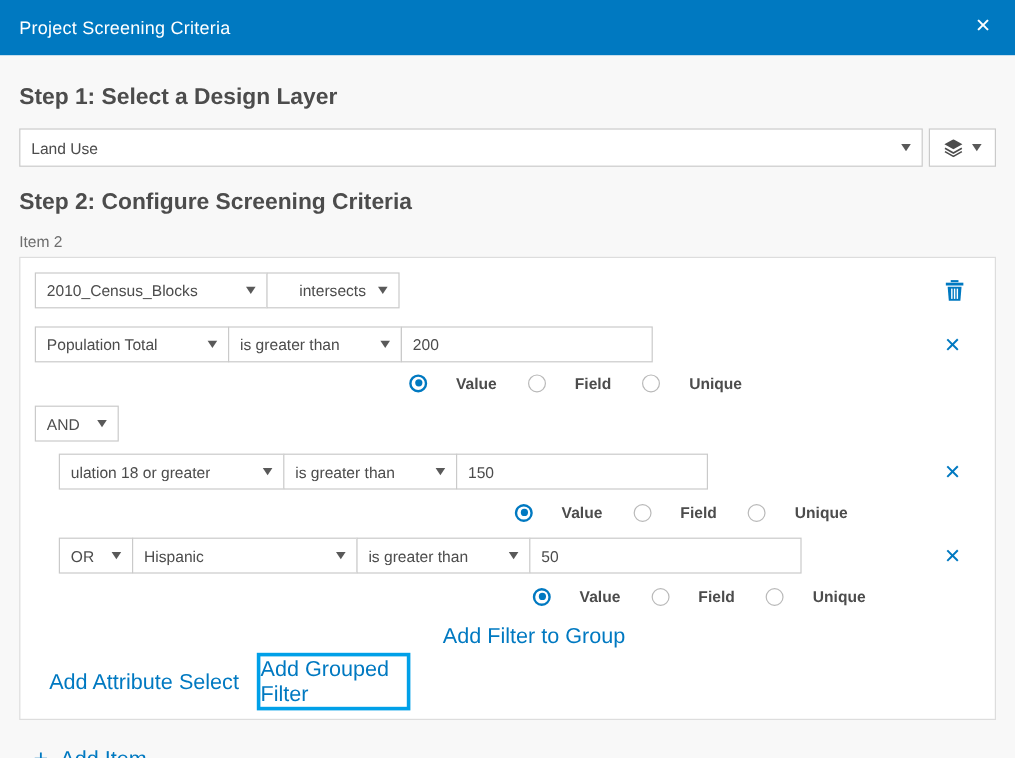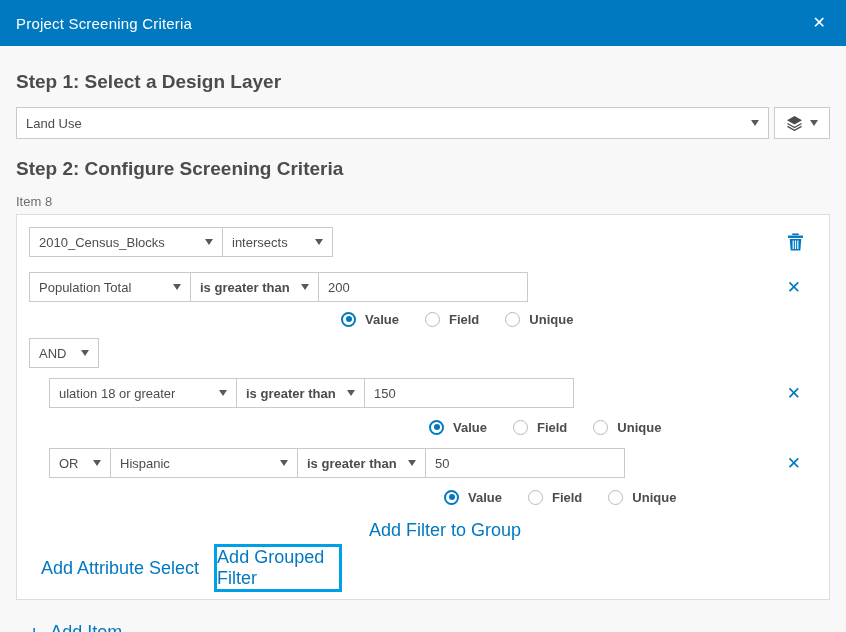--- a/index.html
+++ b/index.html
@@ -57,47 +57,47 @@
   }
 
   
   .item-panel {
     margin-top: 5px; background: #fff; border: 1px solid #ddd;
     padding: 12px 12px 6px 12px;
   }
   .row { display: flex; align-items: center; }
   .row-a { margin-bottom: 15px; }
   .sel-layer { width: 194px; }
-  .sel-spatial { width: 111px; margin-left: -1px; }
+  .sel-spatial { width: 111px; margin-left: -1px; justify-content: flex-end; }
   .filter-row { margin-bottom: 6px; }
   .indent { margin-left: 20px; }
   .sel-field { width: 162px; }
   .sel-field-wide { width: 188px; }
-  .sel-op { width: 129px; margin-left: -1px; font-weight: bold; }
+  .sel-op { width: 145px; margin-left: -1px; }
   .sel-logic { width: 70px; }
   .sel-logic-inline { width: 62px; }
   .sel-after-logic { margin-left: -1px; }
   .val-input { width: 210px; margin-left: -1px; }
-  .val-input-sm { width: 200px; margin-left: -1px; }
+  .val-input-sm { width: 227px; margin-left: -1px; }
   .and-row { margin-bottom: 10px; }
   .row-d { margin-bottom: 8px; }
   .row-e { margin-bottom: 8px; }
 
   .remove-x {
     margin-left: auto; margin-right: 16px; color: #0079c1;
     font-size: 17px; line-height: 1; cursor: pointer; font-weight: 400;
   }
   .trash-btn { margin-left: auto; margin-right: 14px; cursor: pointer; display: flex; }
 
   
   .radio-row { display: flex; align-items: center; height: 22px; gap: 26px; }
   .radio-row-1 { margin-left: 312px; margin-bottom: 8px; }
   .radio-row-2 { margin-left: 400px; margin-bottom: 10px; }
   .radio-row-3 { margin-left: 415px; margin-bottom: 12px; }
-  .radio-opt { display: inline-flex; align-items: center; gap: 9px; cursor: pointer; }
+  .radio-opt { display: inline-flex; align-items: center; gap: 24px; cursor: pointer; }
   .radio {
     width: 15px; height: 15px; border-radius: 50%;
     border: 1px solid #b9b9b9; background: #fff; position: relative; flex: none;
   }
   .radio.sel { border: 2px solid #0079c1; }
   .radio.sel::after {
     content: ""; position: absolute; left: 2.5px; top: 2.5px;
     width: 6px; height: 6px; border-radius: 50%; background: #0079c1;
   }
   .radio-label { font-weight: bold; color: #4c4c4c; font-size: 13px; }
@@ -145,21 +145,21 @@
             <path d="M1.5 8l7.5 4.3L16.5 8" fill="none" stroke="#4c4c4c" stroke-width="1.4"></path>
             <path d="M1.5 11l7.5 4.3L16.5 11" fill="none" stroke="#4c4c4c" stroke-width="1.4"></path>
           </svg>
         </span>
         <span class="caret" style="margin-left:0;"></span>
       </div>
     </div>
 
     <div class="step-label step2-label">Step 2: Configure Screening Criteria</div>
 
-    <div class="item-label">Item 8</div>
+    <div class="item-label">Item 2</div>
 
     <div class="item-panel">
 
       
       <div class="row row-a">
         <div class="select sel-layer">
           <span class="val">2010_Census_Blocks</span>
           <span class="caret"></span>
         </div>
         <div class="select sel-spatial">

